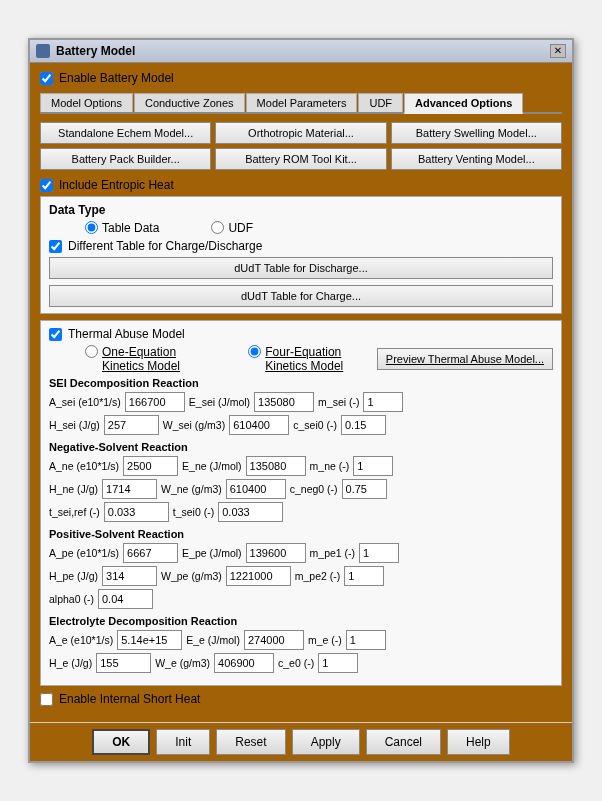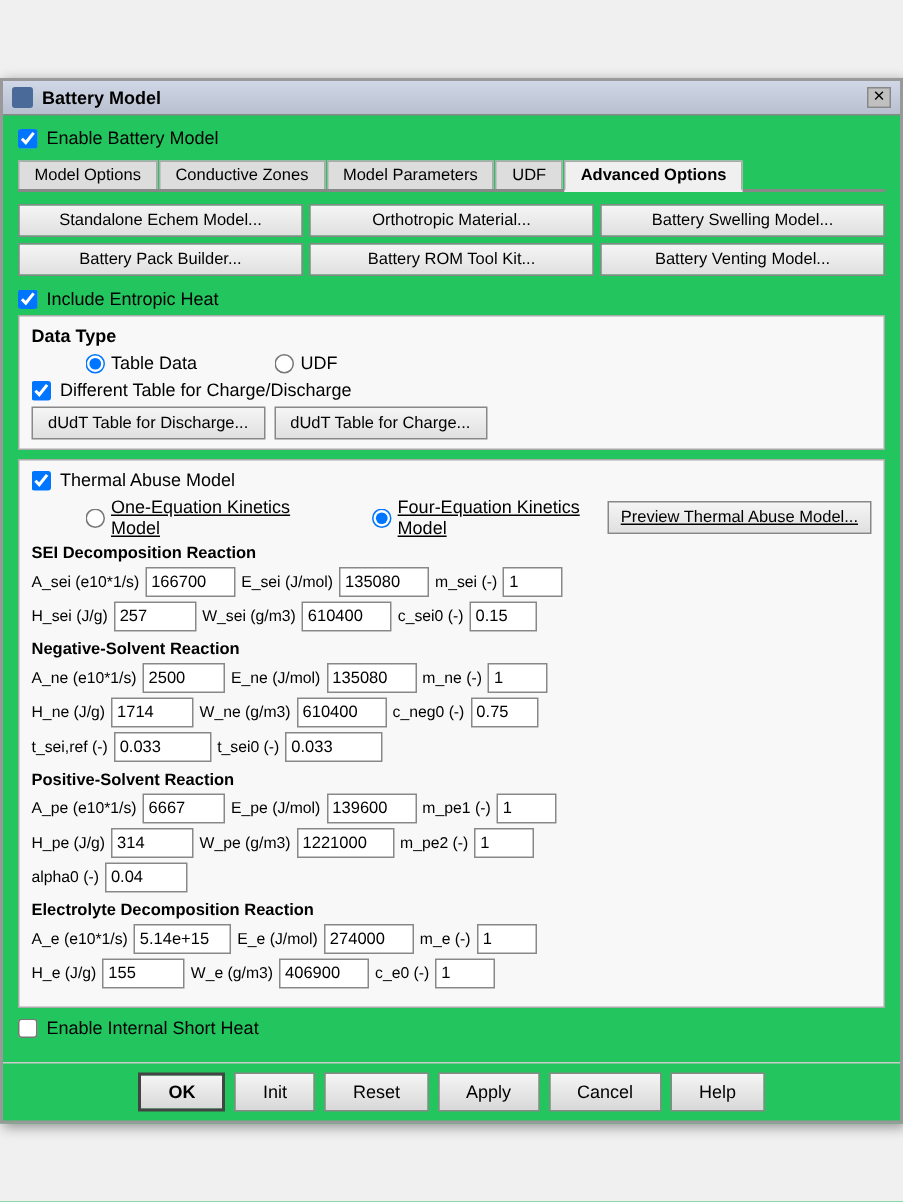--- a/index.html
+++ b/index.html
@@ -6,22 +6,22 @@
     body {
       font-family: Arial, sans-serif;
       font-size: 12px;
       background: #f0f0f0;
       display: flex;
       justify-content: center;
       align-items: center;
       min-height: 100vh;
     }
     .window {
-      width: 602px;
-      background: #22c55e;
+      width: 546px;
+      background: #a16207;
       border: 2px solid #999;
       box-shadow: 2px 2px 8px rgba(0,0,0,0.4);
     }
     .title-bar {
       background: linear-gradient(to bottom, #d0d8e8, #b8c0d0);
       padding: 4px 6px;
       display: flex;
       align-items: center;
       justify-content: space-between;
       border-bottom: 1px solid #888;
@@ -117,27 +117,28 @@
       margin-bottom: 4px;
     }
     .radio-group {
       display: flex;
       align-items: center;
       gap: 16px;
       margin-bottom: 4px;
     }
     .radio-item {
       display: flex;
-      align-items: center;
+      align-items: flex-start;
       gap: 4px;
       padding-left: 36px;
     }
     .dUdT-row {
       display: flex;
       gap: 6px;
+      flex-direction: column;
     }
     .dUdT-btn {
       padding: 4px 10px;
       border: 1px solid #888;
       background: linear-gradient(to bottom, #f5f5f5, #e0e0e0);
       cursor: pointer;
       font-size: 11px;
     }
     .thermal-section {
       border: 1px solid #aaa;

